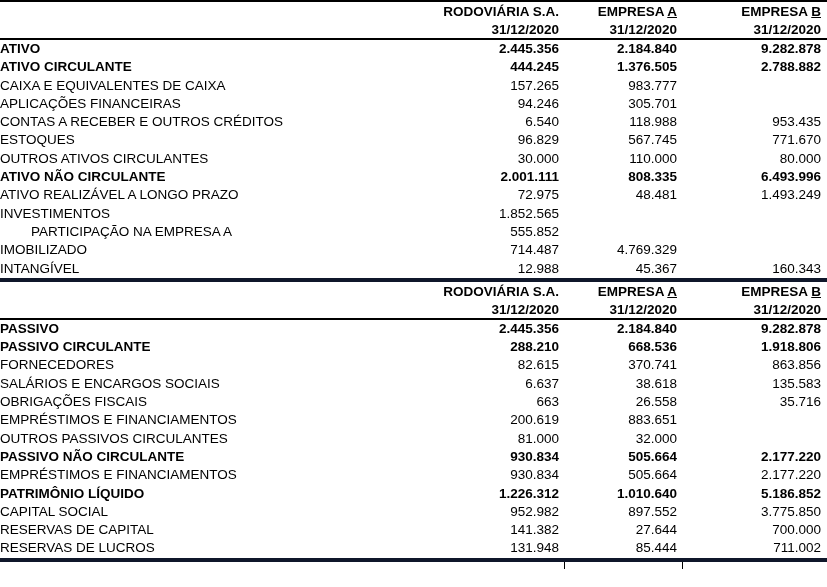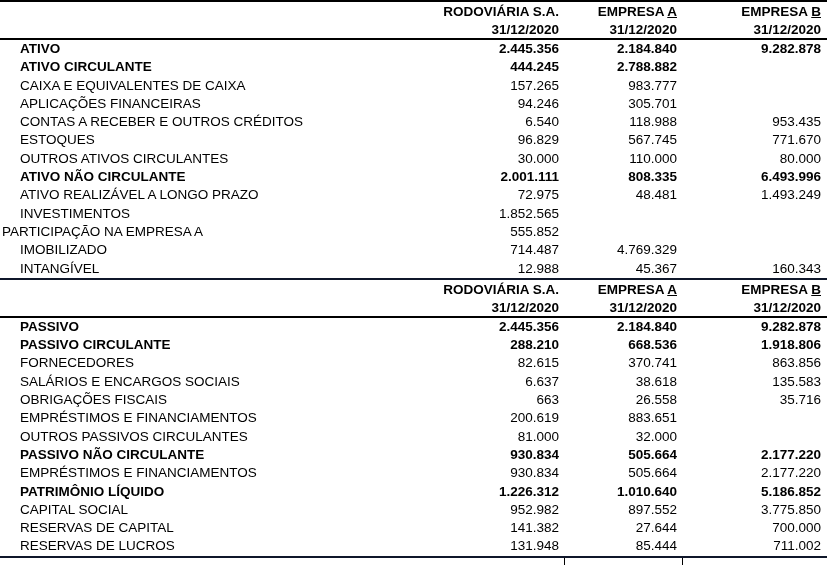--- a/index.html
+++ b/index.html
@@ -8,33 +8,33 @@
     width: 827px; height: 587px;
     font-family: "Liberation Sans", sans-serif;
     font-size: 13.5px;
     color: #000000;
     overflow: hidden;
   }
   .balance-table {
     width: 827px;
     border-top: 2px solid #000;
   }
-  .section { border-bottom: 2px solid #0f172a; }
+  .section { border-bottom: 4px solid #0f172a; }
   .row {
     display: grid;
     grid-template-columns: 441px 124px 118px 144px;
     align-items: center;
   }
   .header-row { height: 19px; line-height: 19px; font-weight: bold; }
   .date-row   { border-bottom: 2px solid #000; }
   .data-row   { height: 18.3px; line-height: 18.3px; }
   .data-row.bold { font-weight: bold; }
   .cell { overflow: hidden; white-space: nowrap; }
-  .cell.label { text-align: left; padding-left: 20px; }
-  .cell.label.indent { padding-left: 2px; }
+  .cell.label { text-align: left; padding-left: 0; }
+  .cell.label.indent { padding-left: 31px; }
   .cell.num { text-align: right; padding-right: 6px; font-variant-numeric: tabular-nums; }
   .u { text-decoration: underline; }
   .ticks { position: relative; width: 827px; height: 7px; }
   .tick { position: absolute; top: 0; width: 1px; height: 7px; background: #000; }
 </style>
 </head>
 <body>
 
 <div class="balance-table" id="balance-table">
     <div class="section">
@@ -52,20 +52,21 @@
       </div>
       <div class="row data-row bold">
         <div class="cell label">ATIVO</div>
         <div class="cell num">2.445.356</div>
         <div class="cell num">2.184.840</div>
         <div class="cell num">9.282.878</div>
       </div>
       <div class="row data-row bold">
         <div class="cell label">ATIVO CIRCULANTE</div>
         <div class="cell num">444.245</div>
+        <div class="cell num">1.376.505</div>
         <div class="cell num">2.788.882</div>
       </div>
       <div class="row data-row">
         <div class="cell label">CAIXA E EQUIVALENTES DE CAIXA</div>
         <div class="cell num">157.265</div>
         <div class="cell num">983.777</div>
       </div>
       <div class="row data-row">
         <div class="cell label">APLICAÇÕES FINANCEIRAS</div>
         <div class="cell num">94.246</div>

